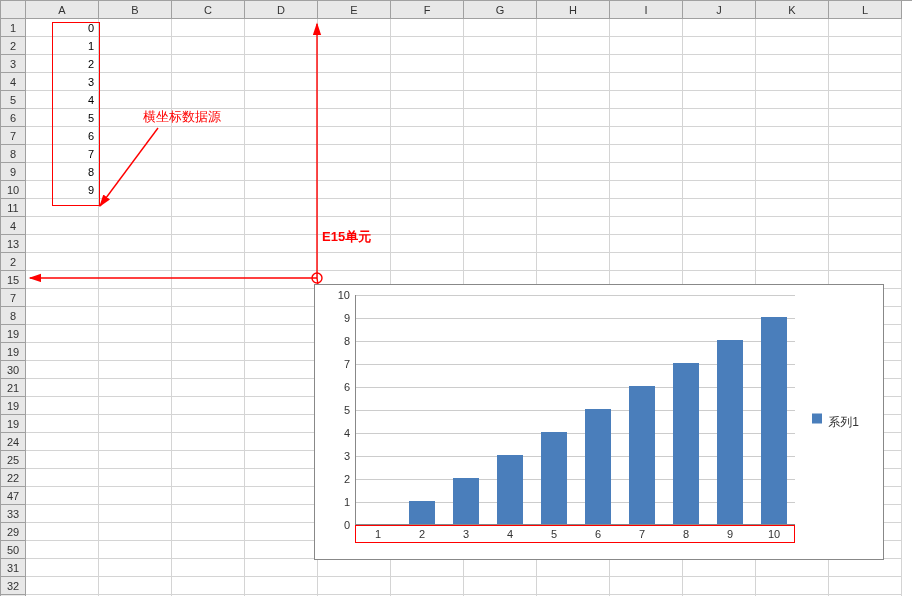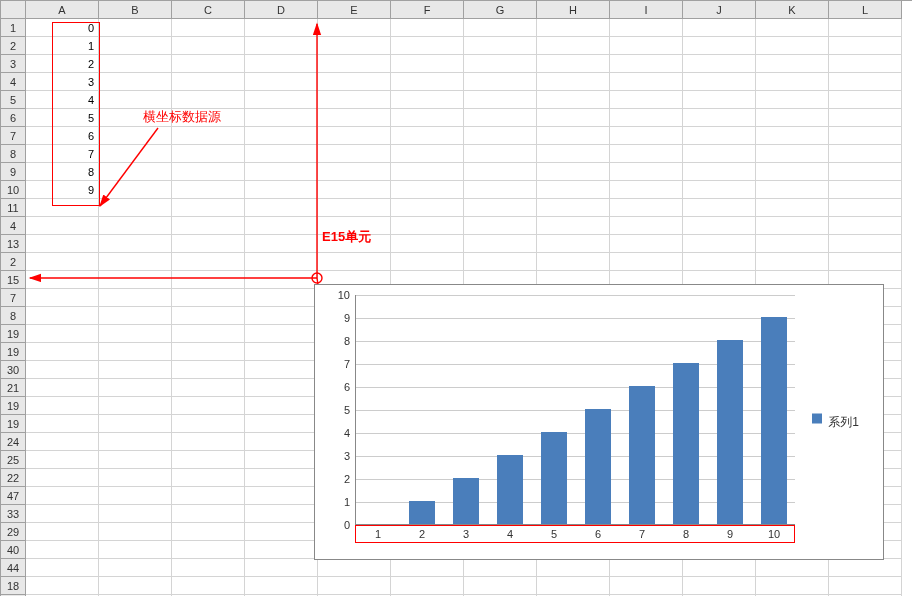--- a/index.html
+++ b/index.html
@@ -506,47 +506,47 @@
     <div class="cell"></div>
     <div class="cell"></div>
     <div class="cell"></div>
     <div class="cell"></div>
     <div class="cell"></div>
     <div class="cell"></div>
     <div class="cell"></div>
     <div class="cell"></div>
     <div class="cell"></div>
     <div class="cell"></div>
-    <div class="rowhdr">40</div>
-    <div class="cell"></div>
-    <div class="cell"></div>
-    <div class="cell"></div>
-    <div class="cell"></div>
-    <div class="cell"></div>
-    <div class="cell"></div>
-    <div class="cell"></div>
-    <div class="cell"></div>
-    <div class="cell"></div>
-    <div class="cell"></div>
-    <div class="cell"></div>
-    <div class="cell"></div>
-    <div class="rowhdr">44</div>
-    <div class="cell"></div>
-    <div class="cell"></div>
-    <div class="cell"></div>
-    <div class="cell"></div>
-    <div class="cell"></div>
-    <div class="cell"></div>
-    <div class="cell"></div>
-    <div class="cell"></div>
-    <div class="cell"></div>
-    <div class="cell"></div>
-    <div class="cell"></div>
-    <div class="cell"></div>
-    <div class="rowhdr">18</div>
+    <div class="rowhdr">50</div>
+    <div class="cell"></div>
+    <div class="cell"></div>
+    <div class="cell"></div>
+    <div class="cell"></div>
+    <div class="cell"></div>
+    <div class="cell"></div>
+    <div class="cell"></div>
+    <div class="cell"></div>
+    <div class="cell"></div>
+    <div class="cell"></div>
+    <div class="cell"></div>
+    <div class="cell"></div>
+    <div class="rowhdr">31</div>
+    <div class="cell"></div>
+    <div class="cell"></div>
+    <div class="cell"></div>
+    <div class="cell"></div>
+    <div class="cell"></div>
+    <div class="cell"></div>
+    <div class="cell"></div>
+    <div class="cell"></div>
+    <div class="cell"></div>
+    <div class="cell"></div>
+    <div class="cell"></div>
+    <div class="cell"></div>
+    <div class="rowhdr">32</div>
     <div class="cell"></div>
     <div class="cell"></div>
     <div class="cell"></div>
     <div class="cell"></div>
     <div class="cell"></div>
     <div class="cell"></div>
     <div class="cell"></div>
     <div class="cell"></div>
     <div class="cell"></div>
     <div class="cell"></div>

